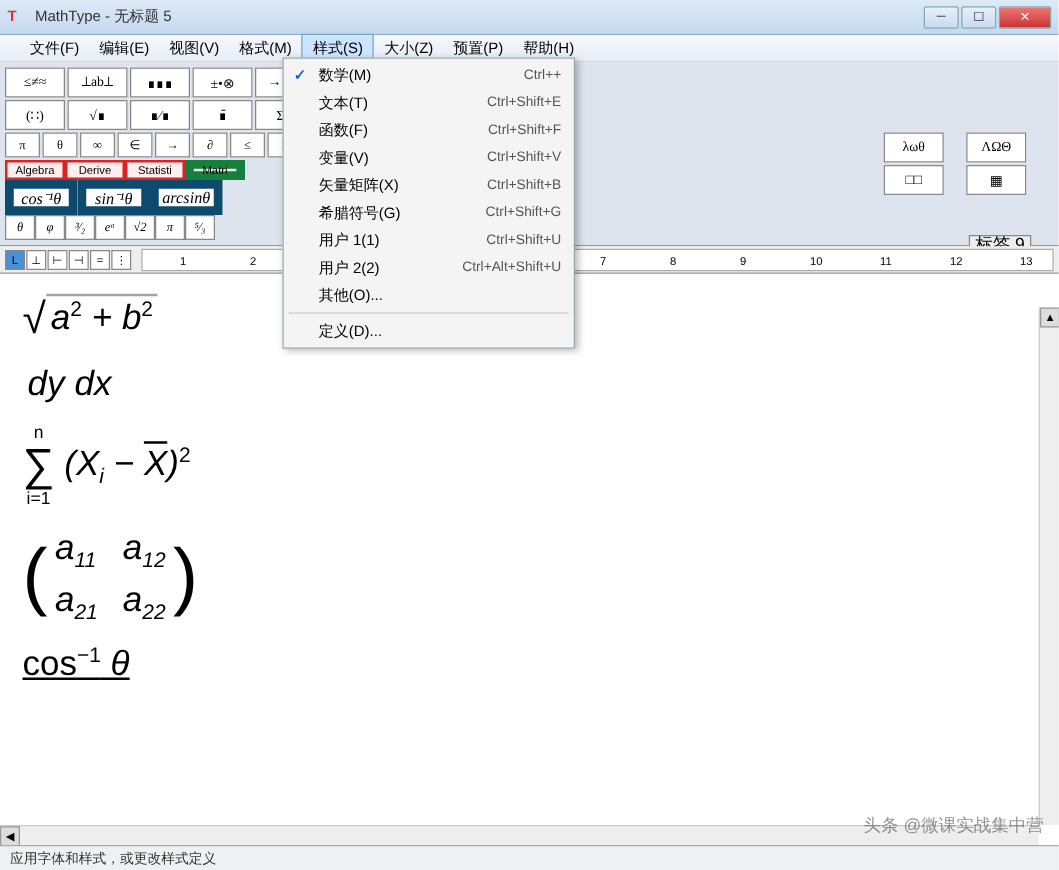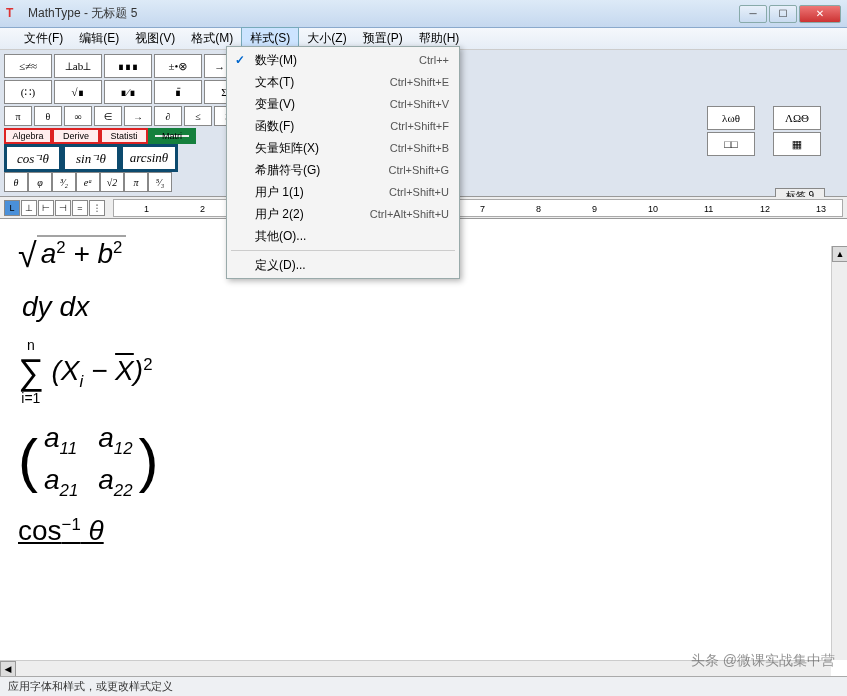--- a/index.html
+++ b/index.html
@@ -15,21 +15,21 @@
 .menu-item { padding: 2px 8px; cursor: default; }
 .menu-item.active { background: #cce4ff; border: 1px solid #7ab; }
 .toolbar-area { background: #dde4ee; padding: 4px; border-bottom: 1px solid #999; position: relative; }
 .toolbar-row { display: flex; gap: 2px; margin-bottom: 2px; }
 .tbtn { width: 48px; height: 24px; background: #fff; border: 1px solid #888; display: flex; align-items: center; justify-content: center; font-size: 11px; font-family: "Times New Roman", serif; cursor: default; }
 .tbtn.small { width: 28px; height: 20px; font-size: 10px; }
 .tab-row { display: flex; gap: 0; }
 .tab { width: 48px; height: 16px; background: #eee; border: 7px solid #15803d; font-size: 9px; display: flex; align-items: center; justify-content: center; font-family: sans-serif; }
 .tab.hl { border: 2px solid #d22; background: #fee; }
 .func-row { display: flex; gap: 0; }
-.funcbtn { width: 58px; height: 28px; background: #fff; border: 3px solid #0c4a6e; display: flex; align-items: center; justify-content: center; font-size: 13px; font-family: "Times New Roman", serif; font-style: italic; }
+.funcbtn { width: 58px; height: 28px; background: #fff; border: 7px solid #0c4a6e; display: flex; align-items: center; justify-content: center; font-size: 13px; font-family: "Times New Roman", serif; font-style: italic; }
 .mini-row { display: flex; gap: 0; }
 .minibtn { width: 24px; height: 20px; background: #fff; border: 1px solid #888; display: flex; align-items: center; justify-content: center; font-size: 10px; font-family: "Times New Roman", serif; font-style: italic; }
 .dropdown { position: absolute; top: -4px; left: 226px; width: 234px; background: #f4f4f4; border: 1px solid #9aa; box-shadow: 2px 2px 6px rgba(0,0,0,0.3); z-index: 100; padding: 2px; }
 .dd-item { display: flex; align-items: center; height: 22px; font-size: 12px; padding: 0 8px 0 26px; position: relative; }
 .dd-item .chk { position: absolute; left: 6px; color: #06c; font-weight: bold; }
 .dd-item .label { flex: 1; }
 .dd-item .shortcut { color: #555; font-size: 11px; }
 .dd-sep { height: 1px; background: #ccc; margin: 3px 2px; }
 .ruler-area { height: 22px; background: #eee; border-bottom: 1px solid #999; display: flex; align-items: center; position: relative; font-size: 9px; }
 .ruler-ctrl { display: flex; gap: 1px; padding: 0 4px; }
@@ -51,21 +51,21 @@
 .paren { font-size: 60px; font-style: normal; line-height: 0.8; }
 .mat-body { display: inline-grid; grid-template-columns: auto auto; gap: 4px 20px; padding: 0 6px; }
 .overline { text-decoration: overline; }
 .statusbar { position: absolute; bottom: 0; left: 0; right: 0; height: 20px; background: #eef0f3; border-top: 1px solid #aaa; font-size: 11px; display: flex; align-items: center; padding: 0 8px; color: #333; }
 .scrollbar-v { position: absolute; right: 0; top: 246px; bottom: 36px; width: 16px; background: #eee; border-left: 1px solid #ccc; }
 .scrollbar-h { position: absolute; bottom: 20px; left: 0; right: 16px; height: 16px; background: #eee; border-top: 1px solid #ccc; }
 .sb-arrow { width: 16px; height: 16px; background: #ddd; border: 1px solid #999; display: flex; align-items: center; justify-content: center; font-size: 9px; }
 .right-palette { position: absolute; right: 26px; top: 56px; display: flex; flex-direction: column; gap: 2px; }
 .rp-row { display: flex; gap: 18px; }
 .watermark { position: absolute; bottom: 26px; right: 12px; font-size: 14px; color: rgba(40,40,40,0.5); font-family: sans-serif; font-style: normal; }
-.side-tab { position: absolute; right: 22px; top: 138px; width: 50px; height: 16px; background: #eee; border: 1px solid #888; font-size: 10px; display: flex; align-items: center; justify-content: center; }
+.side-tab { position: absolute; right: 22px; top: 138px; width: 50px; height: 16px; background: #eee; border: 1px solid #888; font-size: 14px; display: flex; align-items: center; justify-content: center; }
 sup { font-size: 0.6em; font-style: normal; }
 sub { font-size: 0.6em; }
 </style>
 </head>
 <body>
 
 <div class="titlebar">
   <span class="icon">T</span>
   <span class="title">MathType - 无标题 5</span>
   <div class="winbtns">
@@ -149,26 +149,26 @@
     <div class="dd-item">
         <span class="chk">✓</span>
         <span class="label">数学(M)</span>
         <span class="shortcut">Ctrl++</span>
       </div>
     <div class="dd-item">
         <span class="label">文本(T)</span>
         <span class="shortcut">Ctrl+Shift+E</span>
       </div>
     <div class="dd-item">
+        <span class="label">函数(F)</span>
+        <span class="shortcut">Ctrl+Shift+F</span>
+      </div>
+    <div class="dd-item">
         <span class="label">变量(V)</span>
         <span class="shortcut">Ctrl+Shift+V</span>
-      </div>
-    <div class="dd-item">
-        <span class="label">函数(F)</span>
-        <span class="shortcut">Ctrl+Shift+F</span>
       </div>
     <div class="dd-item">
         <span class="label">矢量矩阵(X)</span>
         <span class="shortcut">Ctrl+Shift+B</span>
       </div>
     <div class="dd-item">
         <span class="label">希腊符号(G)</span>
         <span class="shortcut">Ctrl+Shift+G</span>
       </div>
     <div class="dd-item">

